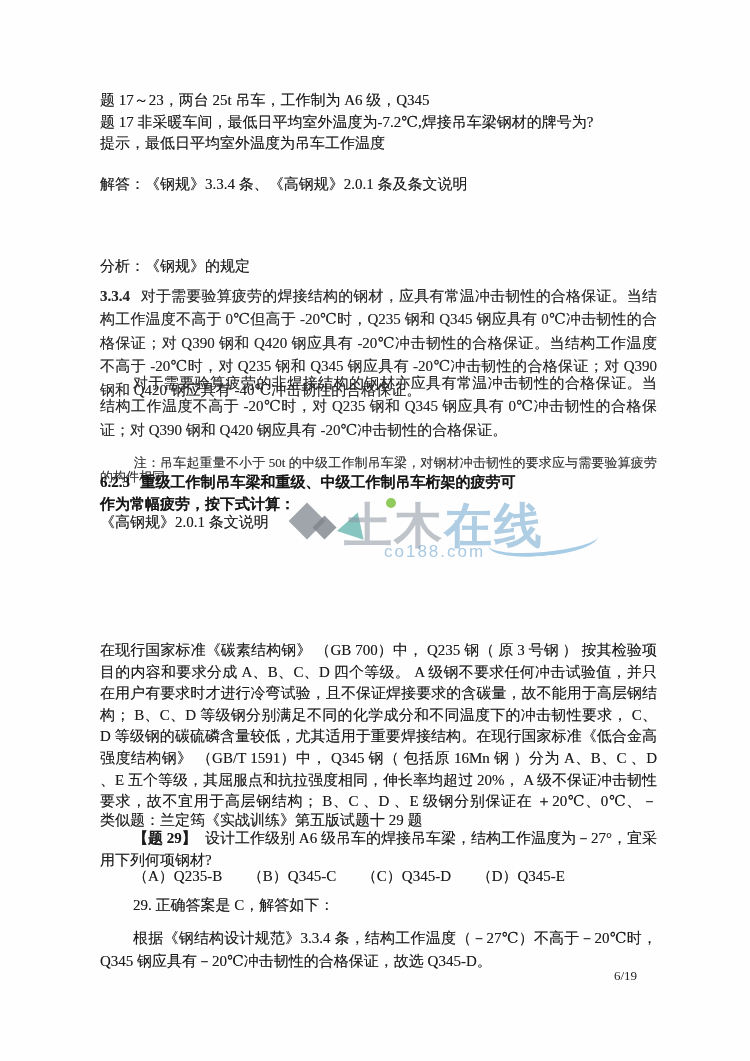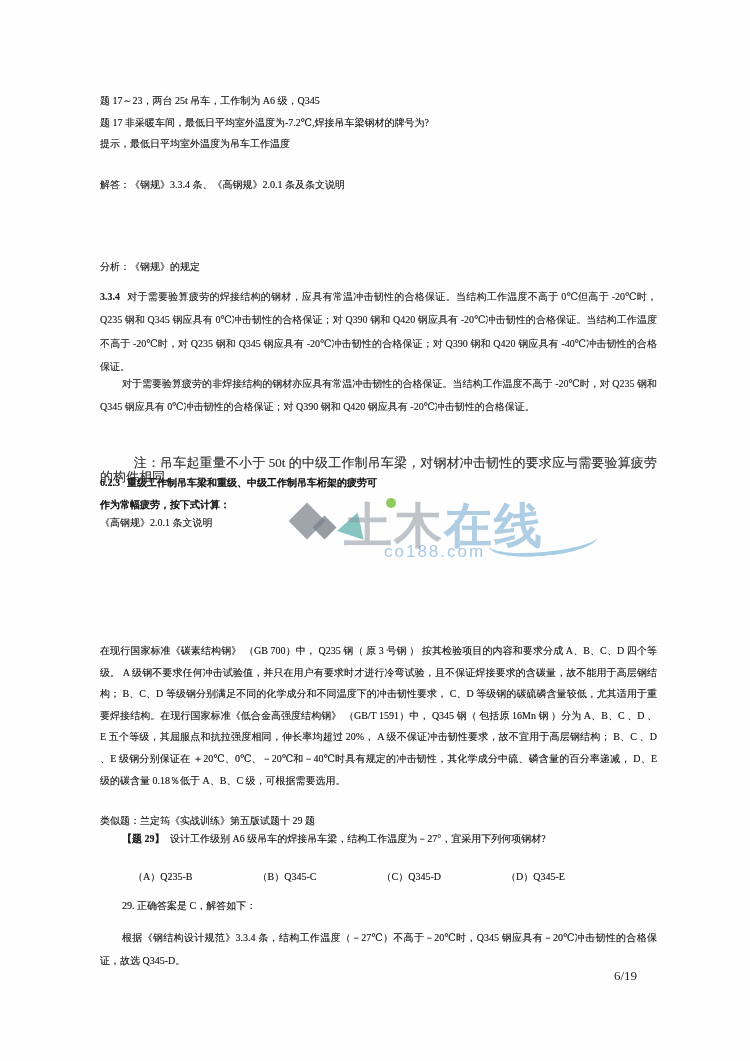--- a/index.html
+++ b/index.html
@@ -10,21 +10,21 @@
     height: 1061px;
     background: #fefefe;
     overflow: hidden;
     font-family: "Liberation Serif", "DejaVu Serif", serif;
     color: #1c1c1c;
   }
   .para {
     position: absolute;
     left: 100px;
     width: 557px;
-    font-size: 10px;
+    font-size: 15px;
     line-height: 21.5px;
     text-align: justify;
     text-shadow: 0 0 0.5px rgba(30,30,30,0.5);
     z-index: 2;
   }
   .single { text-align: left; white-space: nowrap; }
   .indent35 { text-indent: 3.6em; }
   .indent22 { text-indent: 2.2em; }
   .quote {
     line-height: 23.4px;

